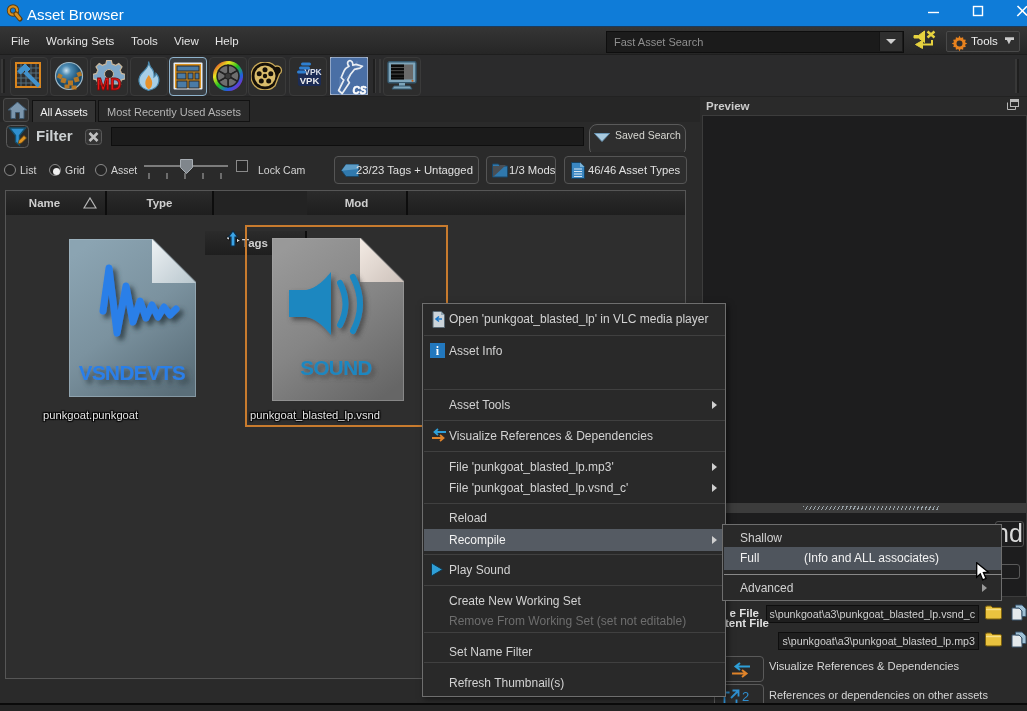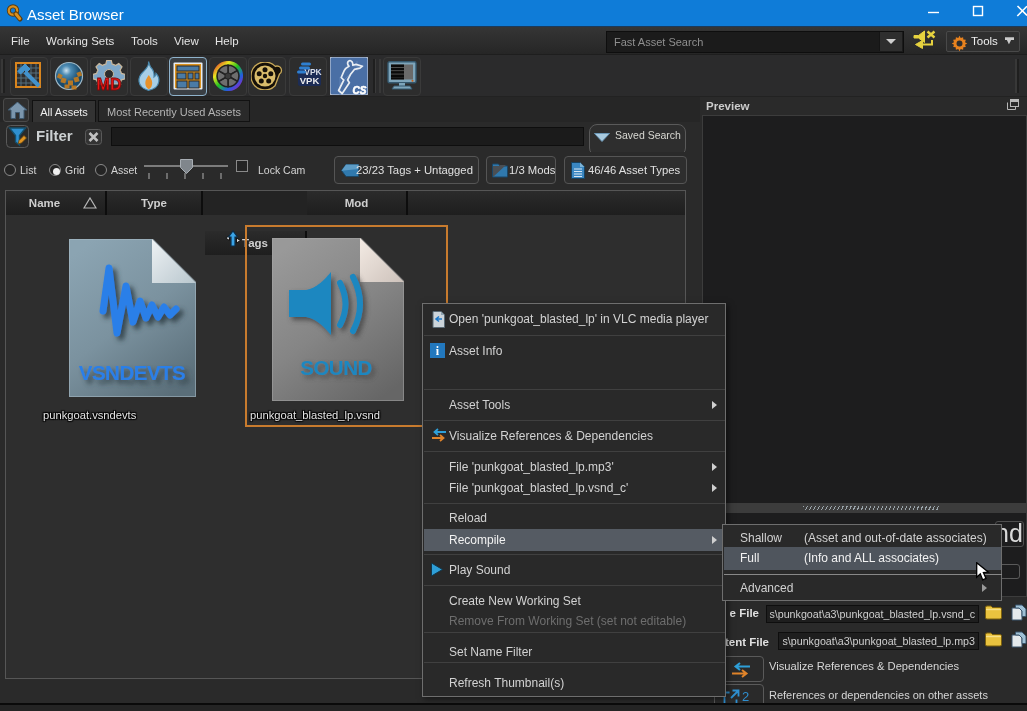--- a/index.html
+++ b/index.html
@@ -337,21 +337,21 @@
       </div>
   </div>
 
   <div class="abs" id="gridpanel">
     <div class="abs" id="gridheader">
       <div class="abs hcell" style="left:0; width:101px; padding-right:22px;">Name
         <svg style="position:absolute; right:8px; top:6px;" width="14" height="12" viewBox="0 0 14 12">
             <path d="M7 1 L13 11 H1 z" fill="none" stroke="#b8b8b8" stroke-width="1.2"></path>
           </svg>
       </div>
-      <div class="abs hcell" style="left:101px; width:96px;">Type</div>
+      <div class="abs hcell" style="left:101px; width:107px;">Type</div>
       <div class="abs hcell" style="left:199px; width:102px;margin-top:40px;">Tags</div>
       <div class="abs hcell" style="left:301px; width:101px;">Mod</div>
       <div class="abs hcell" style="left:402px; width:277px; border-right:none;"></div>
     </div>
 
     <div class="abs" style="left:63px; top:48px; width:127px; height:158px;">
       <svg width="127" height="158" viewBox="0 0 127 158">
         <defs>
           <linearGradient id="doc1" x1="0.2" y1="0" x2="0.8" y2="1">
               <stop offset="0%" stop-color="#8ba4b2"></stop>
@@ -368,21 +368,21 @@
         </defs>
         <path d="M0 0 H83 L127 44 V158 H0 z" fill="url(#doc1)"></path>
         <path d="M0 0 H83 L127 44 V158 H0 z" fill="none" stroke="#a9bcc6" stroke-width="2" opacity="0.55"></path>
         <path d="M83 0 L127 44 H83 z" fill="url(#fold1)"></path>
         <g filter="url(#sh1)">
         <path d="M34 72 L40 29 L48 94 L57 47 L64 83 L71 62 L77 79 L83 66 L89 78 L95 68 L101 76 L107 70" fill="none" stroke="#2b7fe8" stroke-width="7" stroke-linejoin="round" stroke-linecap="round"></path>
         <text x="63" y="141" text-anchor="middle" font-family="Liberation Sans,sans-serif" font-size="20.5" font-weight="bold" fill="#2b7fe8" letter-spacing="-0.5">VSNDEVTS</text>
         </g>
       </svg>
     </div>
-    <div class="abs" style="left:37px; top:218px; color:#e4e4e4; font-size:11.2px; text-shadow:1px 1px 1px #000, -1px -1px 1px #000, 1px -1px 1px #000, -1px 1px 1px #000;">punkgoat.vsndevts</div>
+    <div class="abs" style="left:37px; top:218px; color:#e4e4e4; font-size:11.2px; text-shadow:1px 1px 1px #000, -1px -1px 1px #000, 1px -1px 1px #000, -1px 1px 1px #000;">punkgoat.punkgoat</div>
 
     <div class="abs" style="left:239px; top:34px; width:203px; height:202px; border:2px solid #c87b2e;"></div>
 
     <svg class="abs" style="left:219px; top:39px;" width="16" height="17" viewBox="0 0 16 17">
       <path d="M4.5 10.5 L0.5 8 L4.5 5.5 z" fill="#d8d8d8" stroke="#111" stroke-width="1"></path>
       <path d="M11.5 13 L15.5 10.5 L11.5 8 z" fill="#d8d8d8" stroke="#111" stroke-width="1"></path>
       <path d="M6 16 V7 H3.5 L8 0.8 L12.5 7 H10 V16 z" fill="#3aa4e8" stroke="#0d2d48" stroke-width="1.2"></path>
     </svg>
 
     <div class="abs" style="left:266px; top:47px; width:132px; height:163px;">
@@ -440,21 +440,21 @@
         <span style="position:absolute; right:3px;">s\punkgoat\a3\punkgoat_blasted_lp.vsnd_c</span>
       </div>
     <svg class="abs" style="left:285px; top:508px;" width="17" height="15" viewBox="0 0 17 15">
         <path d="M0.5 2.5 Q0.5 1 2 1 H6 L7.5 2.5 H15 Q16.5 2.5 16.5 4 V12.5 Q16.5 14 15 14 H2 Q0.5 14 0.5 12.5 z" fill="#eac33f" stroke="#7a5f0d"></path>
         <path d="M1 4.5 H16" stroke="#f6e08a" stroke-width="1.4"></path>
       </svg>
     <svg class="abs" style="left:311px; top:507px;" width="16" height="17" viewBox="0 0 16 17">
         <path d="M1 4 H8 L11 7 V16 H1 z" fill="#e4e9ec" stroke="#38536a"></path>
         <path d="M4.5 1 H11 L15 5 V12.5 H11 V7 L8 4 H4.5 z" fill="#9fc0d4" stroke="#38536a"></path>
       </svg>
-    <div class="abs" style="left:7px; top:539px; width:62px; height:17px; color:#e0e0e0; font-size:11.5px; font-weight:bold; text-align:right;">tent File</div>
+    <div class="abs" style="left:7px; top:520px; width:62px; height:17px; color:#e0e0e0; font-size:11.5px; font-weight:bold; text-align:right;">tent File</div>
     <div class="abs" style="left:78px; top:535px; width:201px; height:18px; background:#1e1e1e; border:1px solid #0e0e0e; color:#cfcfcf; font-size:10.7px; line-height:16px; overflow:hidden;">
         <span style="position:absolute; right:3px;">s\punkgoat\a3\punkgoat_blasted_lp.mp3</span>
       </div>
     <svg class="abs" style="left:285px; top:535px;" width="17" height="15" viewBox="0 0 17 15">
         <path d="M0.5 2.5 Q0.5 1 2 1 H6 L7.5 2.5 H15 Q16.5 2.5 16.5 4 V12.5 Q16.5 14 15 14 H2 Q0.5 14 0.5 12.5 z" fill="#eac33f" stroke="#7a5f0d"></path>
         <path d="M1 4.5 H16" stroke="#f6e08a" stroke-width="1.4"></path>
       </svg>
     <svg class="abs" style="left:311px; top:534px;" width="16" height="17" viewBox="0 0 16 17">
         <path d="M1 4 H8 L11 7 V16 H1 z" fill="#e4e9ec" stroke="#38536a"></path>
         <path d="M4.5 1 H11 L15 5 V12.5 H11 V7 L8 4 H4.5 z" fill="#9fc0d4" stroke="#38536a"></path>
@@ -542,21 +542,20 @@
     <div class="abs sep" style="top:199px;"></div>
     <div class="abs sep" style="top:250px;"></div>
     <div class="abs sep" style="top:281px;"></div>
     <div class="abs sep" style="top:328px;"></div>
     <div class="abs sep" style="top:358px;"></div>
   </div>
 
   <div class="abs" id="submenu">
     <div class="abs smi" style="top:2px;">
         <span style="position:absolute; left:16px;">Shallow</span>
-        <span style="position:absolute; left:80px;">(Asset and out-of-date associates)</span>
       </div>
     <div class="abs smi" style="top:22px; background:#4f555d; color:#f2f2f2;">
         <span style="position:absolute; left:16px;">Full</span>
         <span style="position:absolute; left:80px;">(Info and ALL associates)</span>
       </div>
     <div class="abs sep" style="top:49px; width:278px; background:#888;"></div>
     <div class="abs smi" style="top:52px;">
         <span style="position:absolute; left:16px;">Advanced</span>
         <div class="subarrow" style="right:14px; border-left-color:#9a9a9a;"></div>
       </div>

